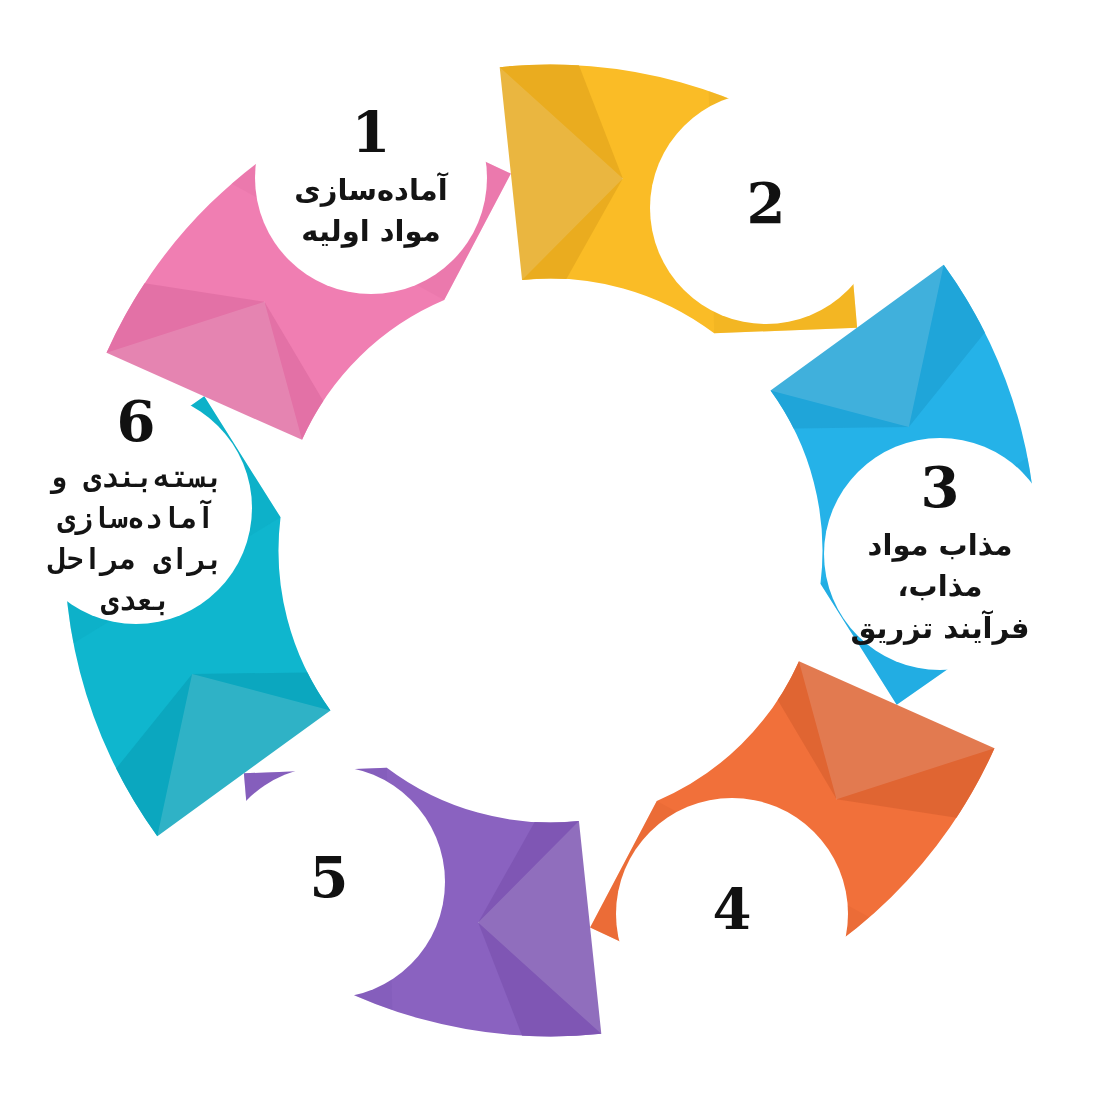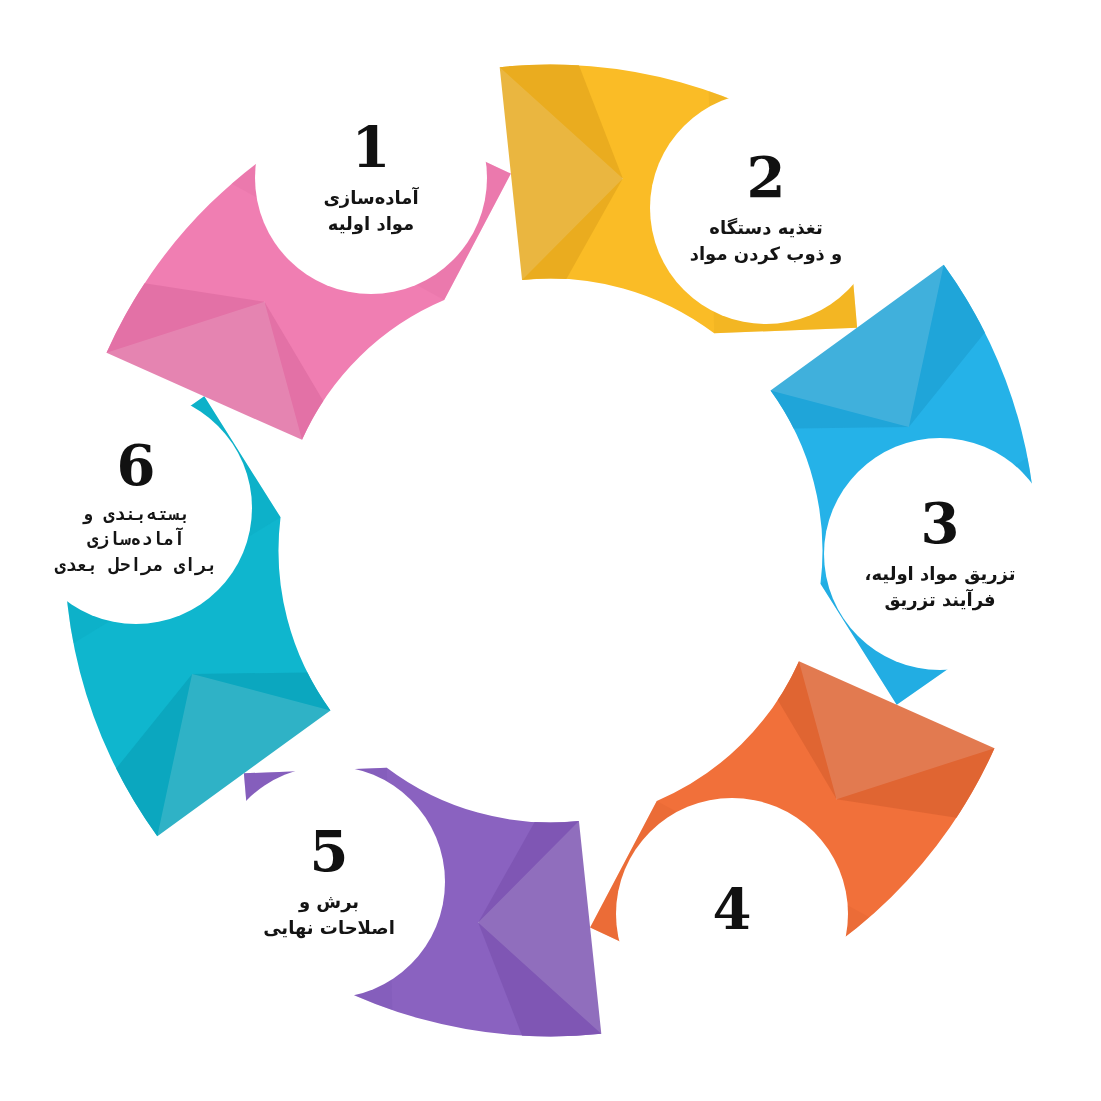--- a/index.html
+++ b/index.html
@@ -27,21 +27,21 @@
     font-weight:700;
     font-size:56px;
     line-height:1;
     color:#111111;
     margin-bottom:10px;
     letter-spacing:0;
   }
   .node .label{
     font-family:"DejaVu Sans","Liberation Sans",sans-serif;
     font-weight:700;
-    font-size:18px;
+    font-size:29px;
     line-height:1.42;
     color:#141414;
     direction:rtl;
     white-space:pre-line;
     max-width:215px;
   }
   .node.n1{left:255px;top:62px;}
   .node.n2{left:650px;top:92px;}
   .node.n3{left:824px;top:438px;}
   .node.n4{left:616px;top:798px;}
@@ -90,38 +90,34 @@
     </svg>
 
   <div class="node n1">
     <div class="num">1</div>
     <div class="label">آماده‌سازی
 مواد اولیه</div>
   </div>
 
   <div class="node n2">
     <div class="num">2</div>
-    <div class="label">تغذیه دستگاه
-و ذوب کردن مواد</div>
   </div>
 
   <div class="node n3">
     <div class="num">3</div>
-    <div class="label">تزریق مواد اولیه،
+    <div class="label">مذاب مواد مذاب،
 فرآیند تزریق</div>
   </div>
 
   <div class="node n4">
     <div class="num">4</div>
   </div>
 
   <div class="node n5">
     <div class="num">5</div>
-    <div class="label">برش و
-اصلاحات نهایی</div>
   </div>
 
   <div class="node n6">
     <div class="num">6</div>
     <div class="label">بسته‌بندی و
 آماده‌سازی
 برای مراحل بعدی</div>
   </div>
 
 </div>

